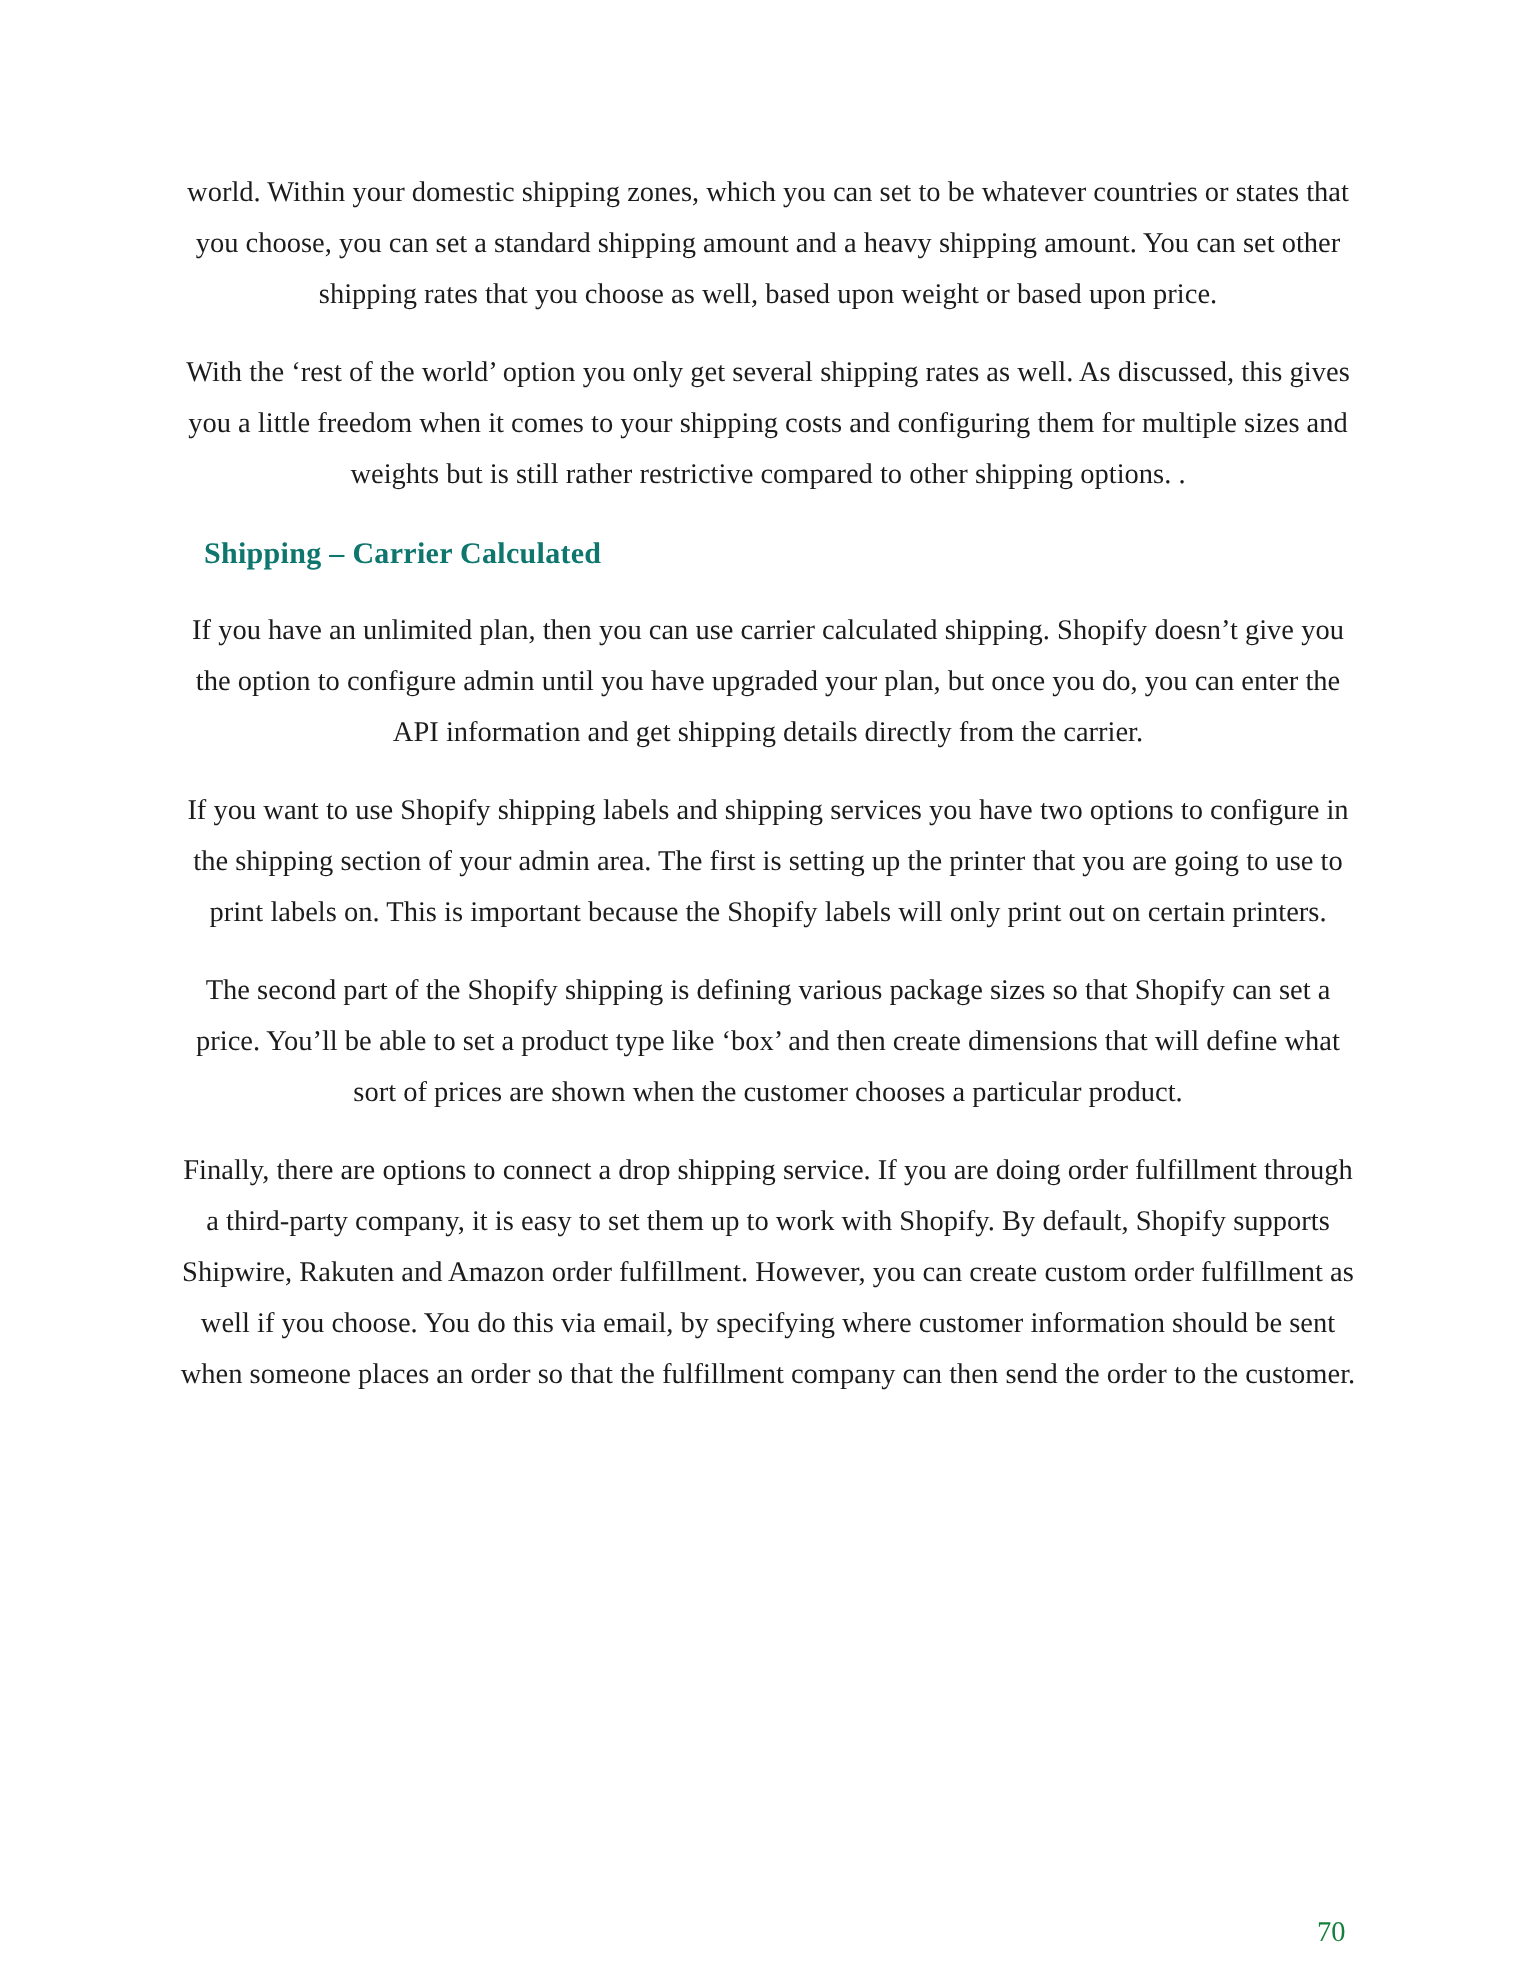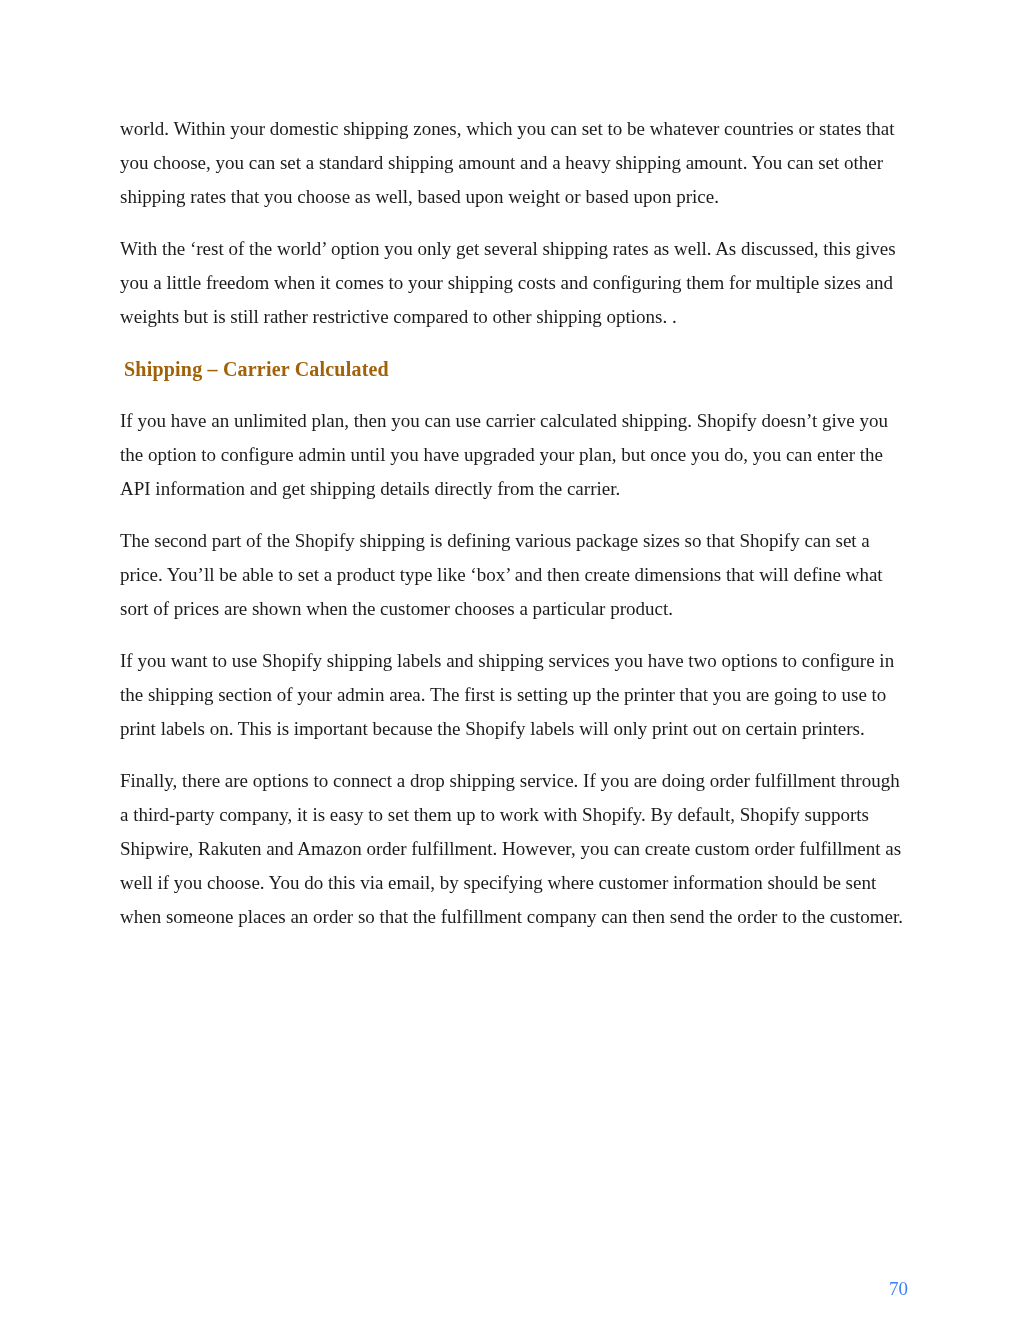--- a/index.html
+++ b/index.html
@@ -20,46 +20,46 @@
     position: absolute;
     top: 112px;
     left: 120px;
     width: 784px;
   }
   .content p {
     font-size: 19px;
     line-height: 34px;
     margin: 0 0 18px 0;
     color: #1c1c1c;
-    text-align: left;
+    text-align: center;
   }
   .content h2 {
     font-size: 20px;
     line-height: 34px;
     font-weight: bold;
-    margin: 0 0 18px 4px;
-    color: #a16207;
+    margin: 0 0 18px 16px;
+    color: #0f766e;
     letter-spacing: 0.2px;
   }
   .page-number {
     position: absolute;
     top: 1276px;
-    right: 116px;
+    right: 127px;
     font-size: 19px;
     line-height: 26px;
-    color: #3b82f6;
+    color: #15803d;
   }
 </style>
 </head>
 <body>
 
 <div class="page">
   <div class="content">
     <p>world. Within your domestic shipping zones, which you can set to be whatever countries or states that you choose, you can set a standard shipping amount and a heavy shipping amount. You can set other shipping rates that you choose as well, based upon weight or based upon price.</p>
     <p>With the ‘rest of the world’ option you only get several shipping rates as well. As discussed, this gives you a little freedom when it comes to your shipping costs and configuring them for multiple sizes and weights but is still rather restrictive compared to other shipping options. .</p>
     <h2>Shipping – Carrier Calculated</h2>
     <p>If you have an unlimited plan, then you can use carrier calculated shipping. Shopify doesn’t give you the option to configure admin until you have upgraded your plan, but once you do, you can enter the API information and get shipping details directly from the carrier.</p>
+    <p>If you want to use Shopify shipping labels and shipping services you have two options to configure in the shipping section of your admin area. The first is setting up the printer that you are going to use to print labels on. This is important because the Shopify labels will only print out on certain printers.</p>
     <p>The second part of the Shopify shipping is defining various package sizes so that Shopify can set a price. You’ll be able to set a product type like ‘box’ and then create dimensions that will define what sort of prices are shown when the customer chooses a particular product.</p>
-    <p>If you want to use Shopify shipping labels and shipping services you have two options to configure in the shipping section of your admin area. The first is setting up the printer that you are going to use to print labels on. This is important because the Shopify labels will only print out on certain printers.</p>
     <p>Finally, there are options to connect a drop shipping service. If you are doing order fulfillment through a third-party company, it is easy to set them up to work with Shopify. By default, Shopify supports Shipwire, Rakuten and Amazon order fulfillment. However, you can create custom order fulfillment as well if you choose. You do this via email, by specifying where customer information should be sent when someone places an order so that the fulfillment company can then send the order to the customer.</p>
   </div>
   <div class="page-number">70</div>
 </div>
 
 </body></html>

